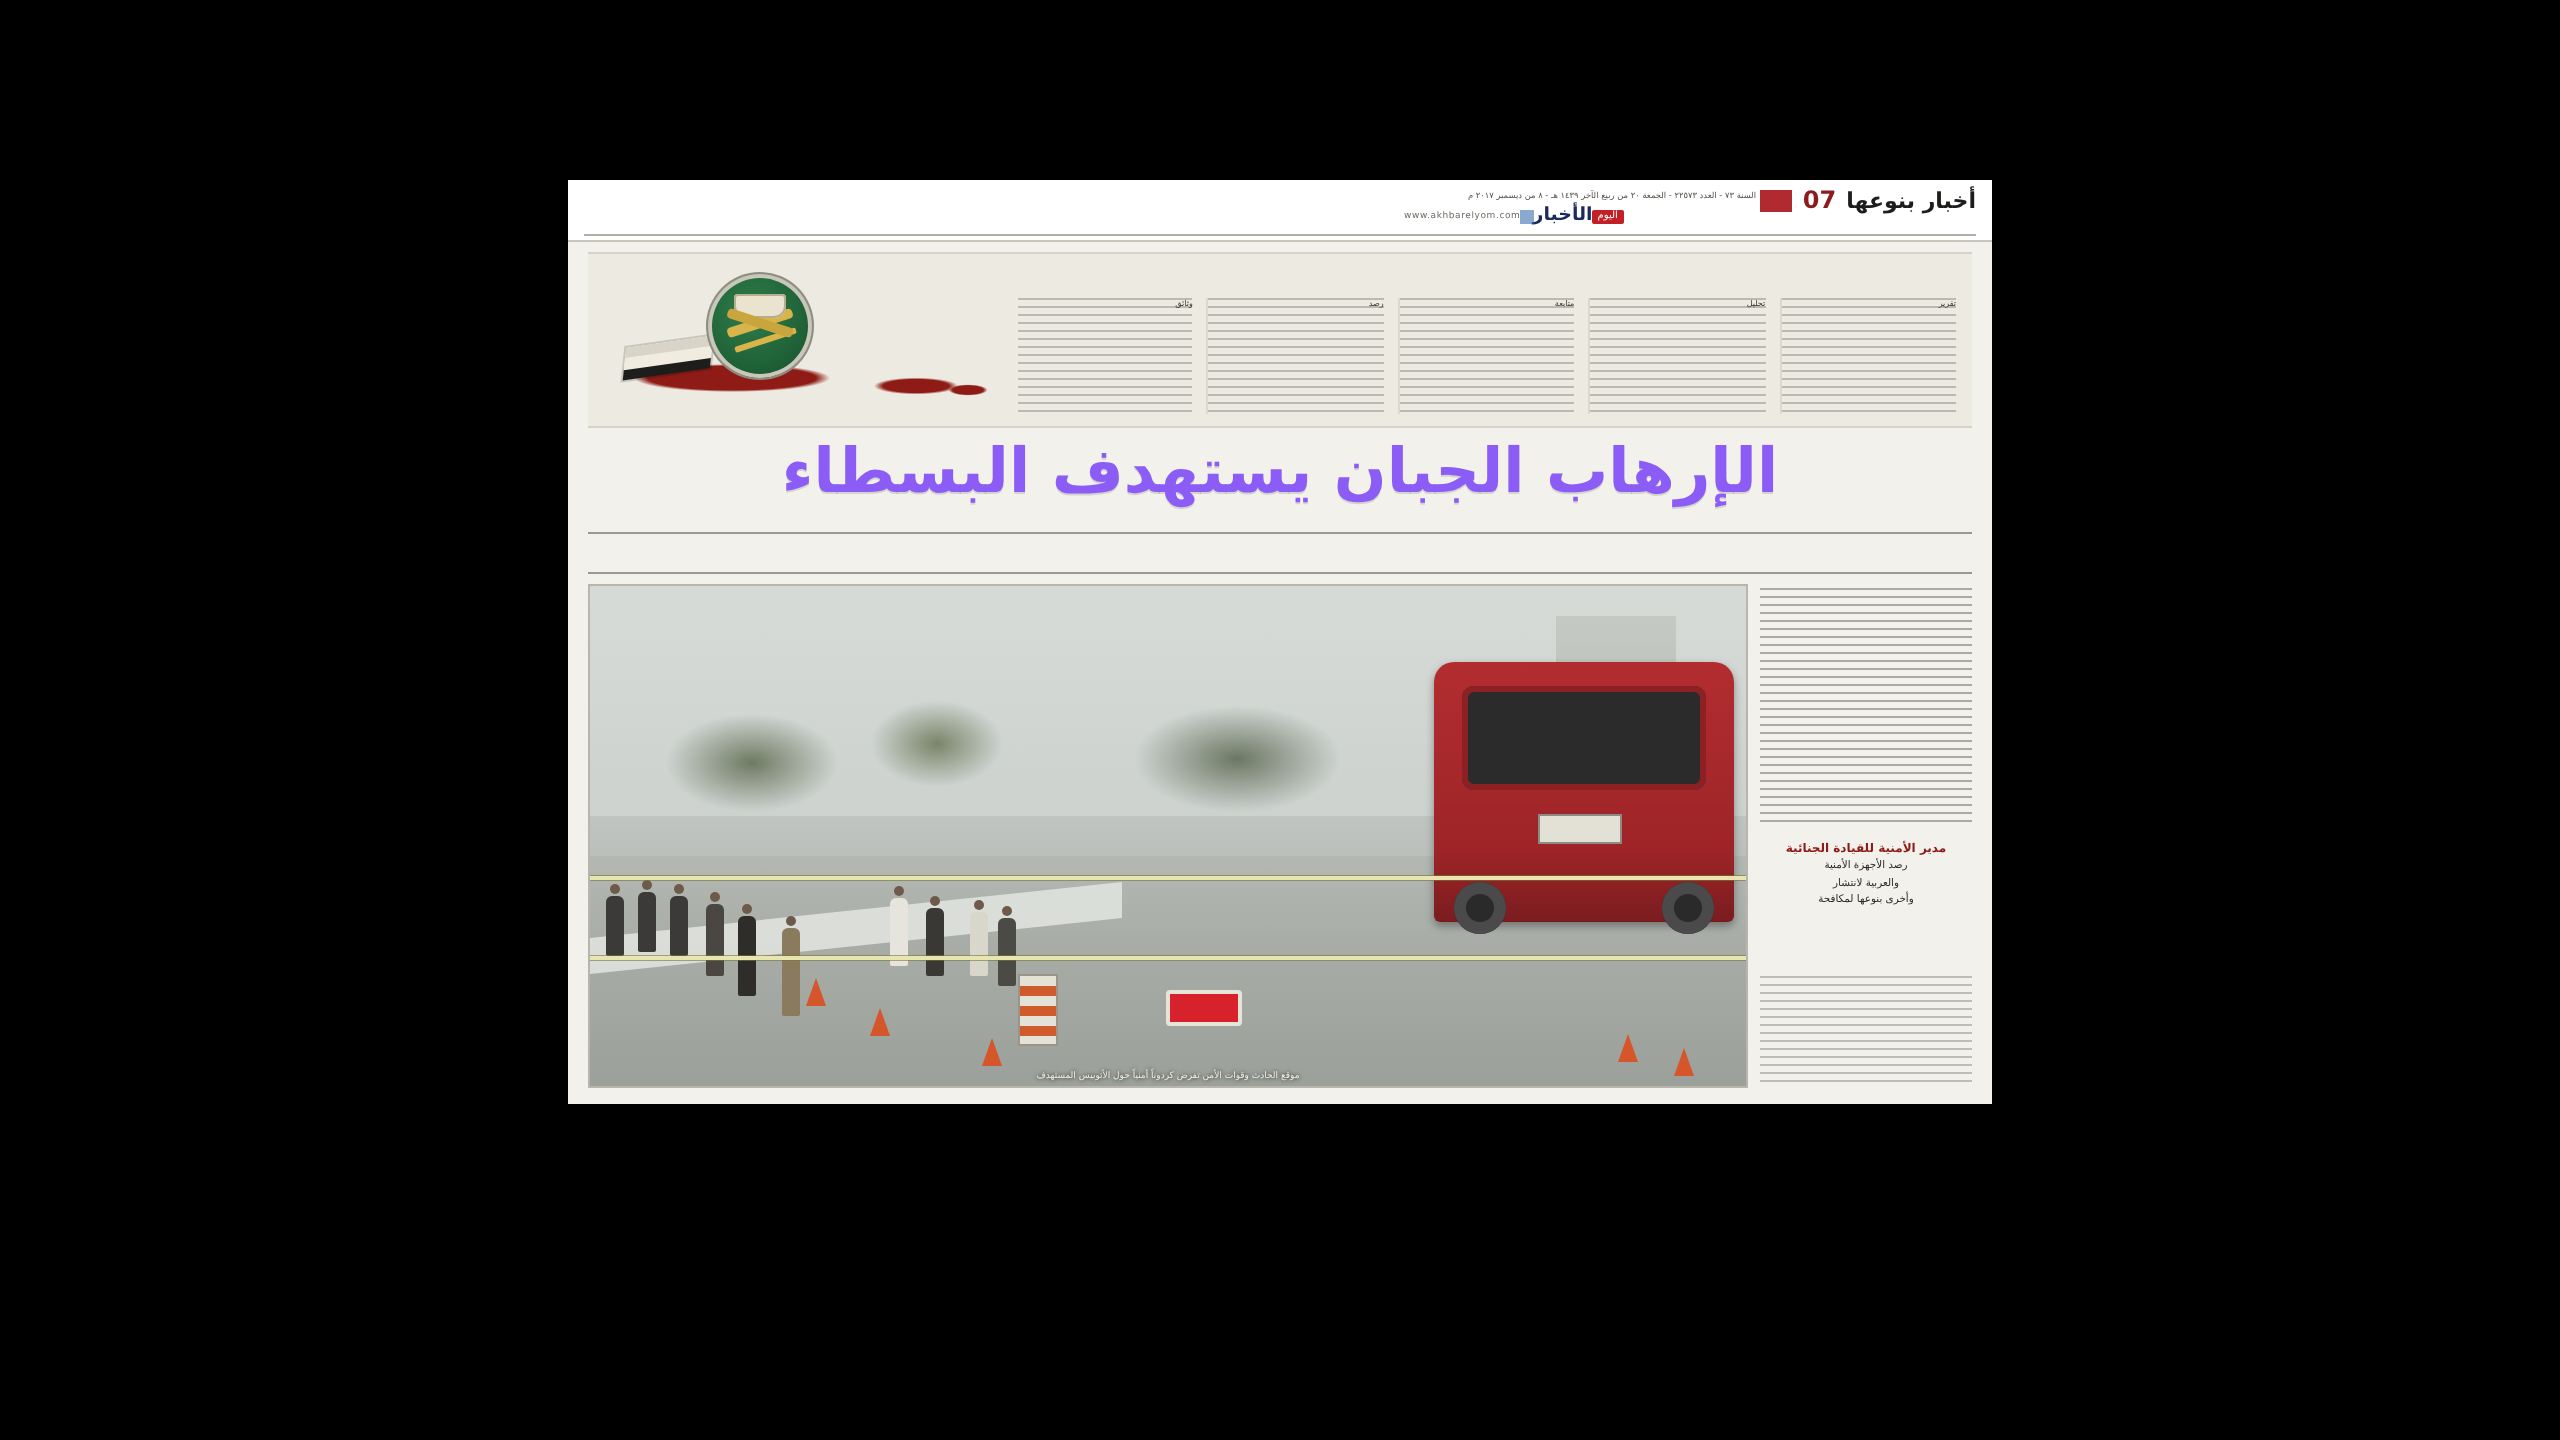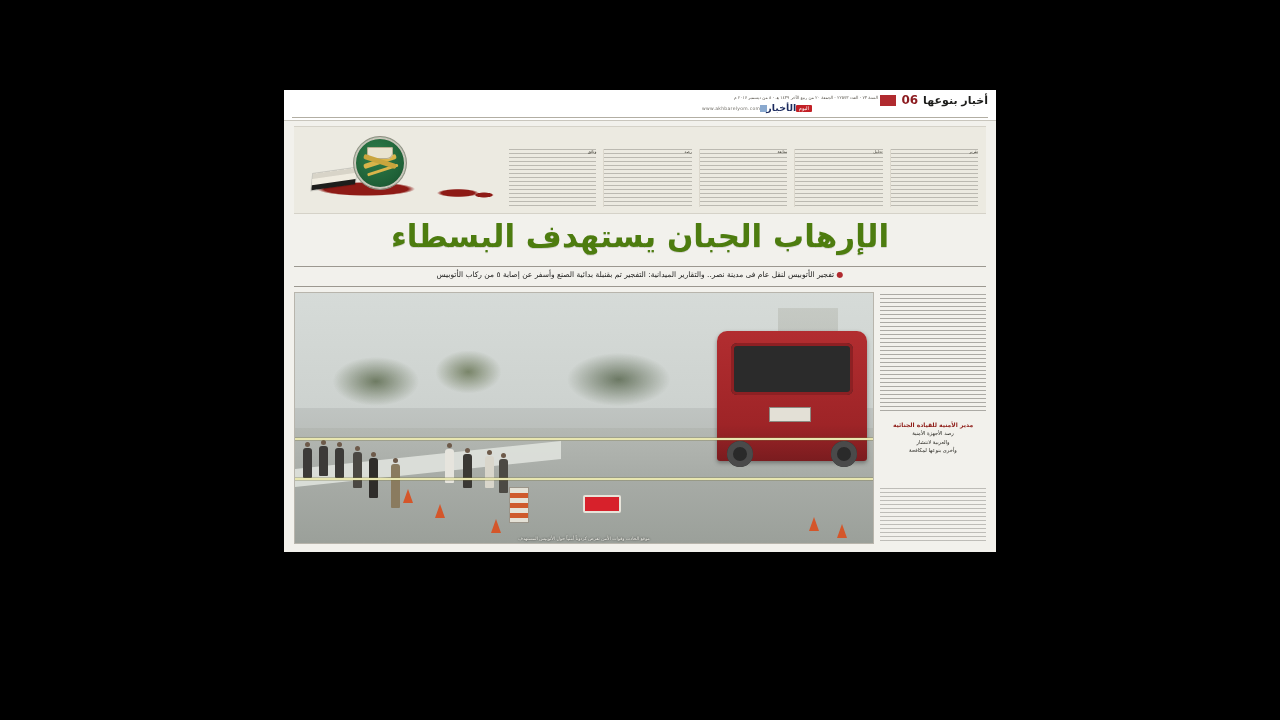--- a/index.html
+++ b/index.html
@@ -253,21 +253,21 @@
     left: 0;
     right: 0;
     top: 126px;
     height: 42px;
     text-align: center;
   }
   .headline {
     font-family: "DejaVu Sans", sans-serif;
     font-size: 31px;
     font-weight: bold;
-    color: #4d7c0f;
+    color: #8b5cf6;
     letter-spacing: -1px;
     line-height: 40px;
     direction: rtl;
     text-shadow: 0 1px 0 rgba(0,0,0,.12);
   }
 
   .subhead-rule-top {
     position: absolute;
     left: 10px; right: 10px;
     top: 176px;
@@ -509,21 +509,21 @@
         <span class="brand-badge">اليوم</span>
         <span class="brand-logo">الأخبار</span>
         <span class="brand-swatch"></span>
         <span class="brand-url">www.akhbarelyom.com</span>
       </div>
 
       <div class="dateline">السنة ٧٣ - العدد ٢٢٥٧٣ - الجمعة ٢٠ من ربيع الآخر ١٤٣٩ هـ - ٨ من ديسمبر ٢٠١٧ م</div>
 
       <div class="section-block">
         <span class="section-title">أخبار بنوعها</span>
-        <span class="section-number">06</span>
+        <span class="section-number">07</span>
         <span class="section-mark"></span>
       </div>
       <div class="masthead-rule"></div>
     </div>
 
     <div class="topfeature">
 
       <div class="topfeature-cols">
         <div class="tf-col">
           <div class="tf-lines"></div>
@@ -556,24 +556,20 @@
           <div class="emblem-book"></div>
         </div>
       </div>
     </div>
 
     <div class="headline-wrap">
       <div class="headline">الإرهاب الجبان يستهدف البسطاء</div>
     </div>
 
     <div class="subhead-rule-top"></div>
-    <div class="subhead">
-      <span class="bullet">●</span>
-      <span>تفجير الأتوبيس لنقل عام فى مدينة نصر.. والتقارير الميدانية: التفجير تم بقنبلة بدائية الصنع وأسفر عن إصابة ٥ من ركاب الأتوبيس</span>
-    </div>
     <div class="subhead-rule-bottom"></div>
 
     <div class="body-area">
 
       <div class="side-col">
         <div class="side-lines"></div>
         <div class="side-box">
           <div class="side-box-title">مدير الأمنية للقيادة الجنائية</div>
           <div class="side-box-line">رصد الأجهزة الأمنية</div>
           <div class="side-box-line">والعربية لانتشار</div>

